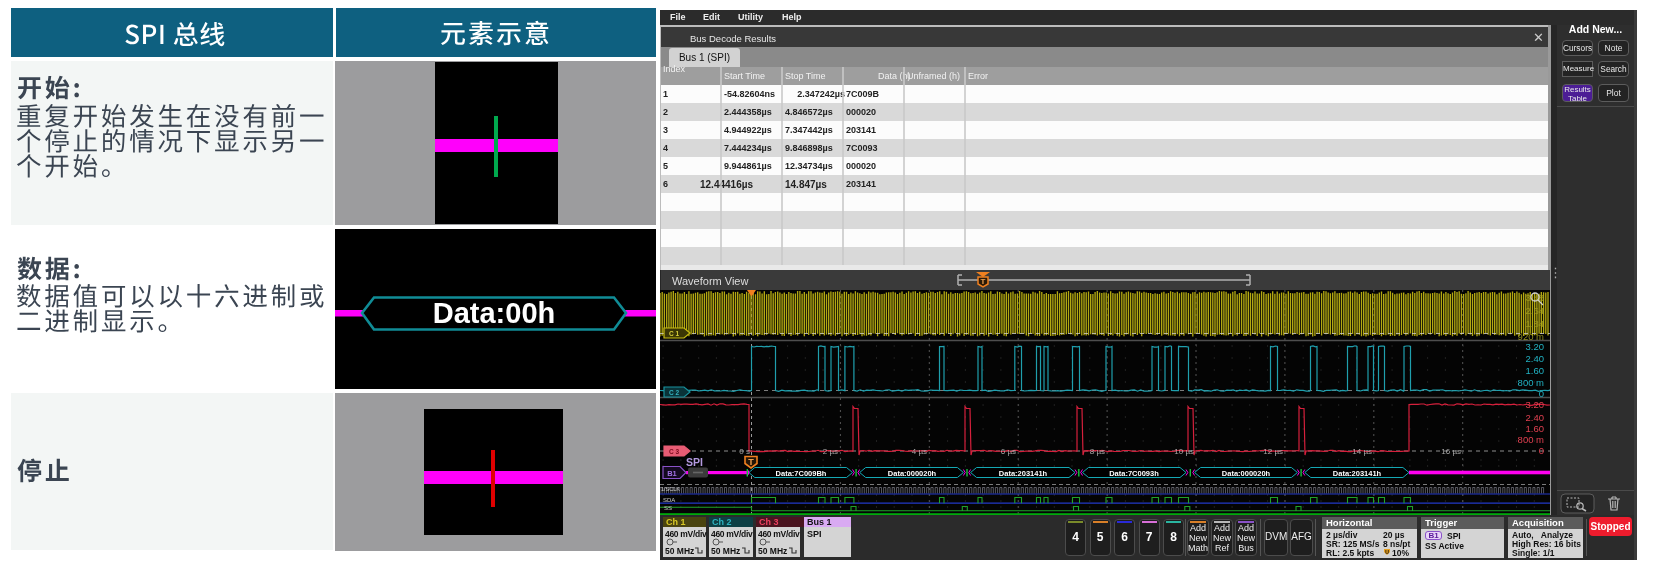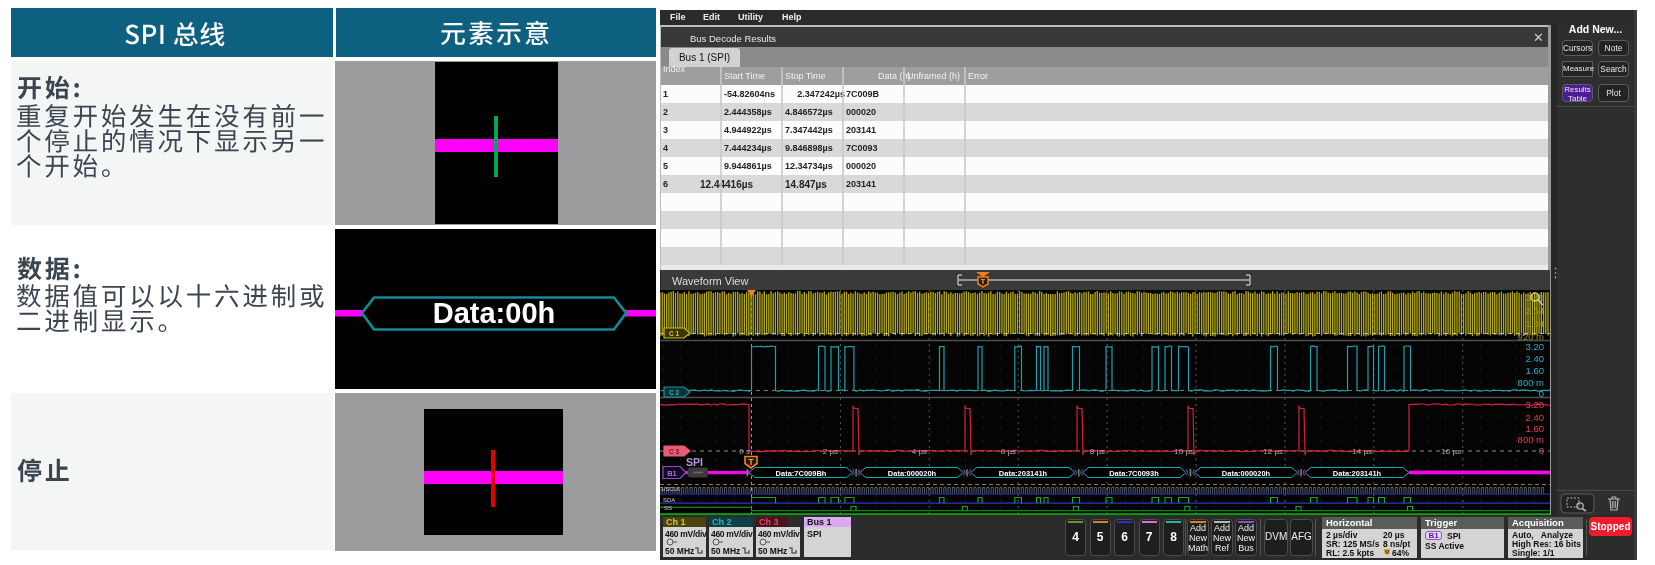--- a/index.html
+++ b/index.html
@@ -305,21 +305,21 @@
 <div class="a" style="left:709px;top:527px;width:44px;height:30px;background:#d4d4d4;"></div>
 <div class="a" style="left:711px;top:529px;width:44px;height:10px;color:#111;font-size:8.5px;font-weight:bold;white-space:nowrap;letter-spacing:-0.3px;">460 mV/div</div>
 <svg class="a" style="left:712px;top:538px;" width="12" height="8" viewBox="0 0 12 8">
       <circle cx="4" cy="4" r="3" fill="none" stroke="#555" stroke-width="1"></circle>
       <path d="M7 4 H11" stroke="#555" stroke-width="1"></path>
     </svg>
 <div class="a" style="left:711px;top:546px;width:44px;height:10px;color:#111;font-size:8.5px;font-weight:bold;white-space:nowrap;">50 MHz</div>
 <svg class="a" style="left:741px;top:546px;" width="10" height="9" viewBox="0 0 10 9">
       <path d="M1 2 H4 V7 H8 M6 7 L8 7 L8 4" stroke="#333" stroke-width="1.1" fill="none"></path>
     </svg>
-<div class="a" style="left:756px;top:517px;width:32px;height:10px;background:#4a141f;color:#ef4060;font-size:9px;font-weight:bold;padding-left:3px;line-height:10px;">Ch 3</div>
+<div class="a" style="left:756px;top:517px;width:64px;height:10px;background:#4a141f;color:#ef4060;font-size:9px;font-weight:bold;padding-left:3px;line-height:10px;">Ch 3</div>
 <div class="a" style="left:756px;top:527px;width:44px;height:30px;background:#d4d4d4;"></div>
 <div class="a" style="left:758px;top:529px;width:44px;height:10px;color:#111;font-size:8.5px;font-weight:bold;white-space:nowrap;letter-spacing:-0.3px;">460 mV/div</div>
 <svg class="a" style="left:759px;top:538px;" width="12" height="8" viewBox="0 0 12 8">
       <circle cx="4" cy="4" r="3" fill="none" stroke="#555" stroke-width="1"></circle>
       <path d="M7 4 H11" stroke="#555" stroke-width="1"></path>
     </svg>
 <div class="a" style="left:758px;top:546px;width:44px;height:10px;color:#111;font-size:8.5px;font-weight:bold;white-space:nowrap;">50 MHz</div>
 <svg class="a" style="left:788px;top:546px;" width="10" height="9" viewBox="0 0 10 9">
       <path d="M1 2 H4 V7 H8 M6 7 L8 7 L8 4" stroke="#333" stroke-width="1.1" fill="none"></path>
     </svg>
@@ -351,21 +351,21 @@
 <div class="a" style="left:1322px;top:529px;width:95px;height:29px;background:#d4d4d4;"></div>
 <div class="a" style="left:1326px;top:530px;width:60px;height:9px;color:#101010;font-size:8.5px;font-weight:bold;white-space:nowrap;">2 µs/div</div>
 <div class="a" style="left:1383px;top:530px;width:34px;height:9px;color:#101010;font-size:8.5px;font-weight:bold;white-space:nowrap;">20 µs</div>
 <div class="a" style="left:1326px;top:539px;width:60px;height:9px;color:#101010;font-size:8.5px;font-weight:bold;white-space:nowrap;">SR: 125 MS/s</div>
 <div class="a" style="left:1383px;top:539px;width:34px;height:9px;color:#101010;font-size:8.5px;font-weight:bold;white-space:nowrap;">8 ns/pt</div>
 <div class="a" style="left:1326px;top:548px;width:60px;height:9px;color:#101010;font-size:8.5px;font-weight:bold;white-space:nowrap;">RL: 2.5 kpts</div>
 <svg class="a" style="left:1383px;top:548px;" width="8" height="8" viewBox="0 0 8 8">
       <polygon points="1,1 7,1 7,4 4,7 1,4" fill="#e8a020"></polygon>
       <text x="4" y="5.5" font-size="5" fill="#000" text-anchor="middle" font-weight="bold">U</text>
     </svg>
-<div class="a" style="left:1392px;top:548px;width:25px;height:9px;color:#101010;font-size:8.5px;font-weight:bold;white-space:nowrap;">64%</div>
+<div class="a" style="left:1392px;top:548px;width:25px;height:9px;color:#101010;font-size:8.5px;font-weight:bold;white-space:nowrap;">10%</div>
 <div class="a" style="left:1421px;top:517px;width:83px;height:12px;background:#5b5b5b;color:#fff;font-size:9.5px;font-weight:bold;padding-left:4px;line-height:12px;">Trigger</div>
 <div class="a" style="left:1421px;top:529px;width:83px;height:29px;background:#d4d4d4;"></div>
 <div class="a" style="left:1425px;top:531px;width:17px;height:9px;background:#e8d4f8;border:1px solid #8a52c8;border-radius:3px;color:#5a1a9a;font-size:8px;font-weight:bold;text-align:center;line-height:8px;">B1</div>
 <div class="a" style="left:1447px;top:531px;width:30px;height:9px;color:#101010;font-size:8.5px;font-weight:bold;white-space:nowrap;">SPI</div>
 <div class="a" style="left:1425px;top:541px;width:60px;height:9px;color:#101010;font-size:8.5px;font-weight:bold;white-space:nowrap;">SS Active</div>
 <div class="a" style="left:1508px;top:517px;width:75px;height:12px;background:#5b5b5b;color:#fff;font-size:9.5px;font-weight:bold;padding-left:4px;line-height:12px;">Acquisition</div>
 <div class="a" style="left:1508px;top:529px;width:75px;height:29px;background:#d4d4d4;"></div>
 <div class="a" style="left:1512px;top:530px;width:72px;height:9px;color:#101010;font-size:8.5px;font-weight:bold;white-space:nowrap;">Auto, &nbsp;&nbsp;Analyze</div>
 <div class="a" style="left:1512px;top:539px;width:72px;height:9px;color:#101010;font-size:8.5px;font-weight:bold;white-space:nowrap;">High Res: 16 bits</div>
 <div class="a" style="left:1512px;top:548px;width:72px;height:9px;color:#101010;font-size:8.5px;font-weight:bold;white-space:nowrap;">Single: 1/1</div>

